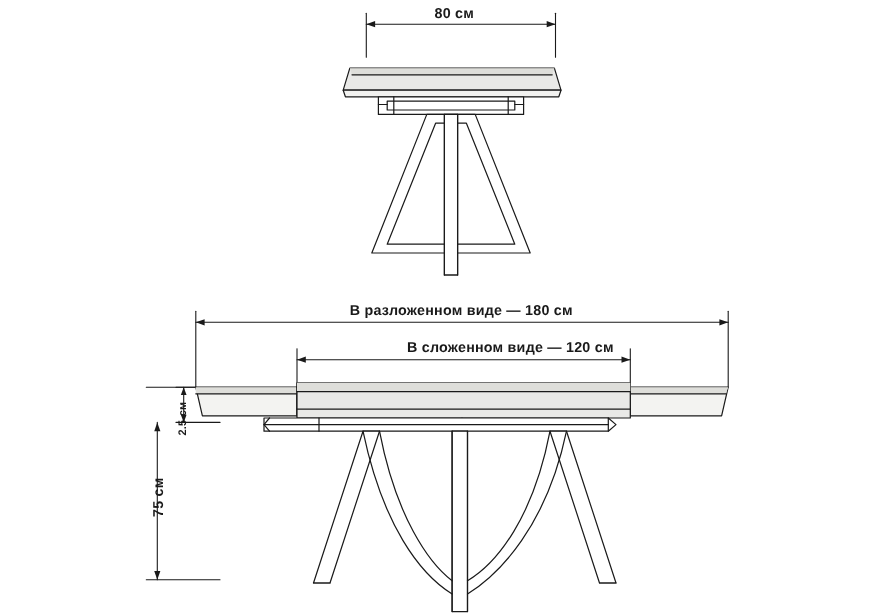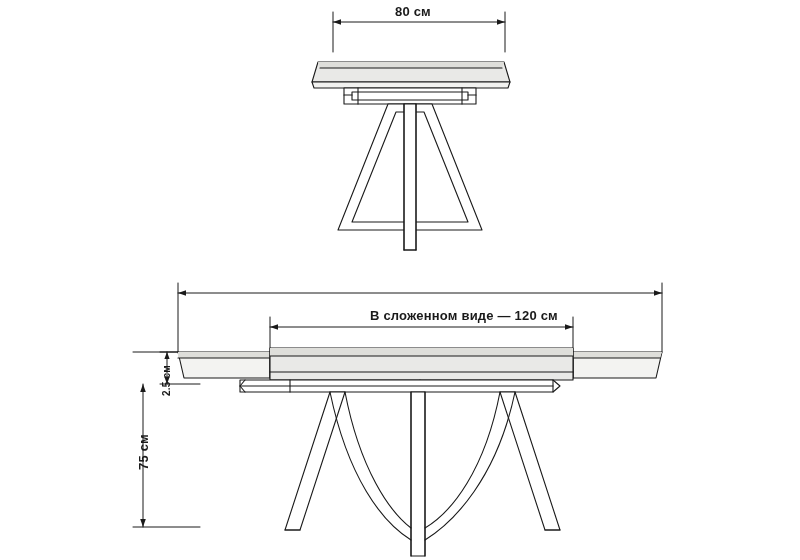--- a/index.html
+++ b/index.html
@@ -166,20 +166,21 @@
 
         <line x1="285" y1="530" x2="300" y2="530"></line>
         <line x1="545" y1="530" x2="560" y2="530"></line>
       </g>
 
     </g>
   </svg>
 
   <div class="dim-label" style="left:395px; top:4px;">80 см</div>
 
+  <div class="dim-label" style="left:318px; top:274px;">В разложенном виде — 180 см</div>
 
   <div class="dim-label" style="left:325px; top:308px;padding-left:45px;">В сложенном виде — 120 см</div>
 
   <div class="dim-label rot90" style="left:136px; top:470px;">75 см</div>
 
   <div class="dim-label small rot90" style="left:161px; top:396px;">2.5 см</div>
 
 </div>
 
 </body></html>

